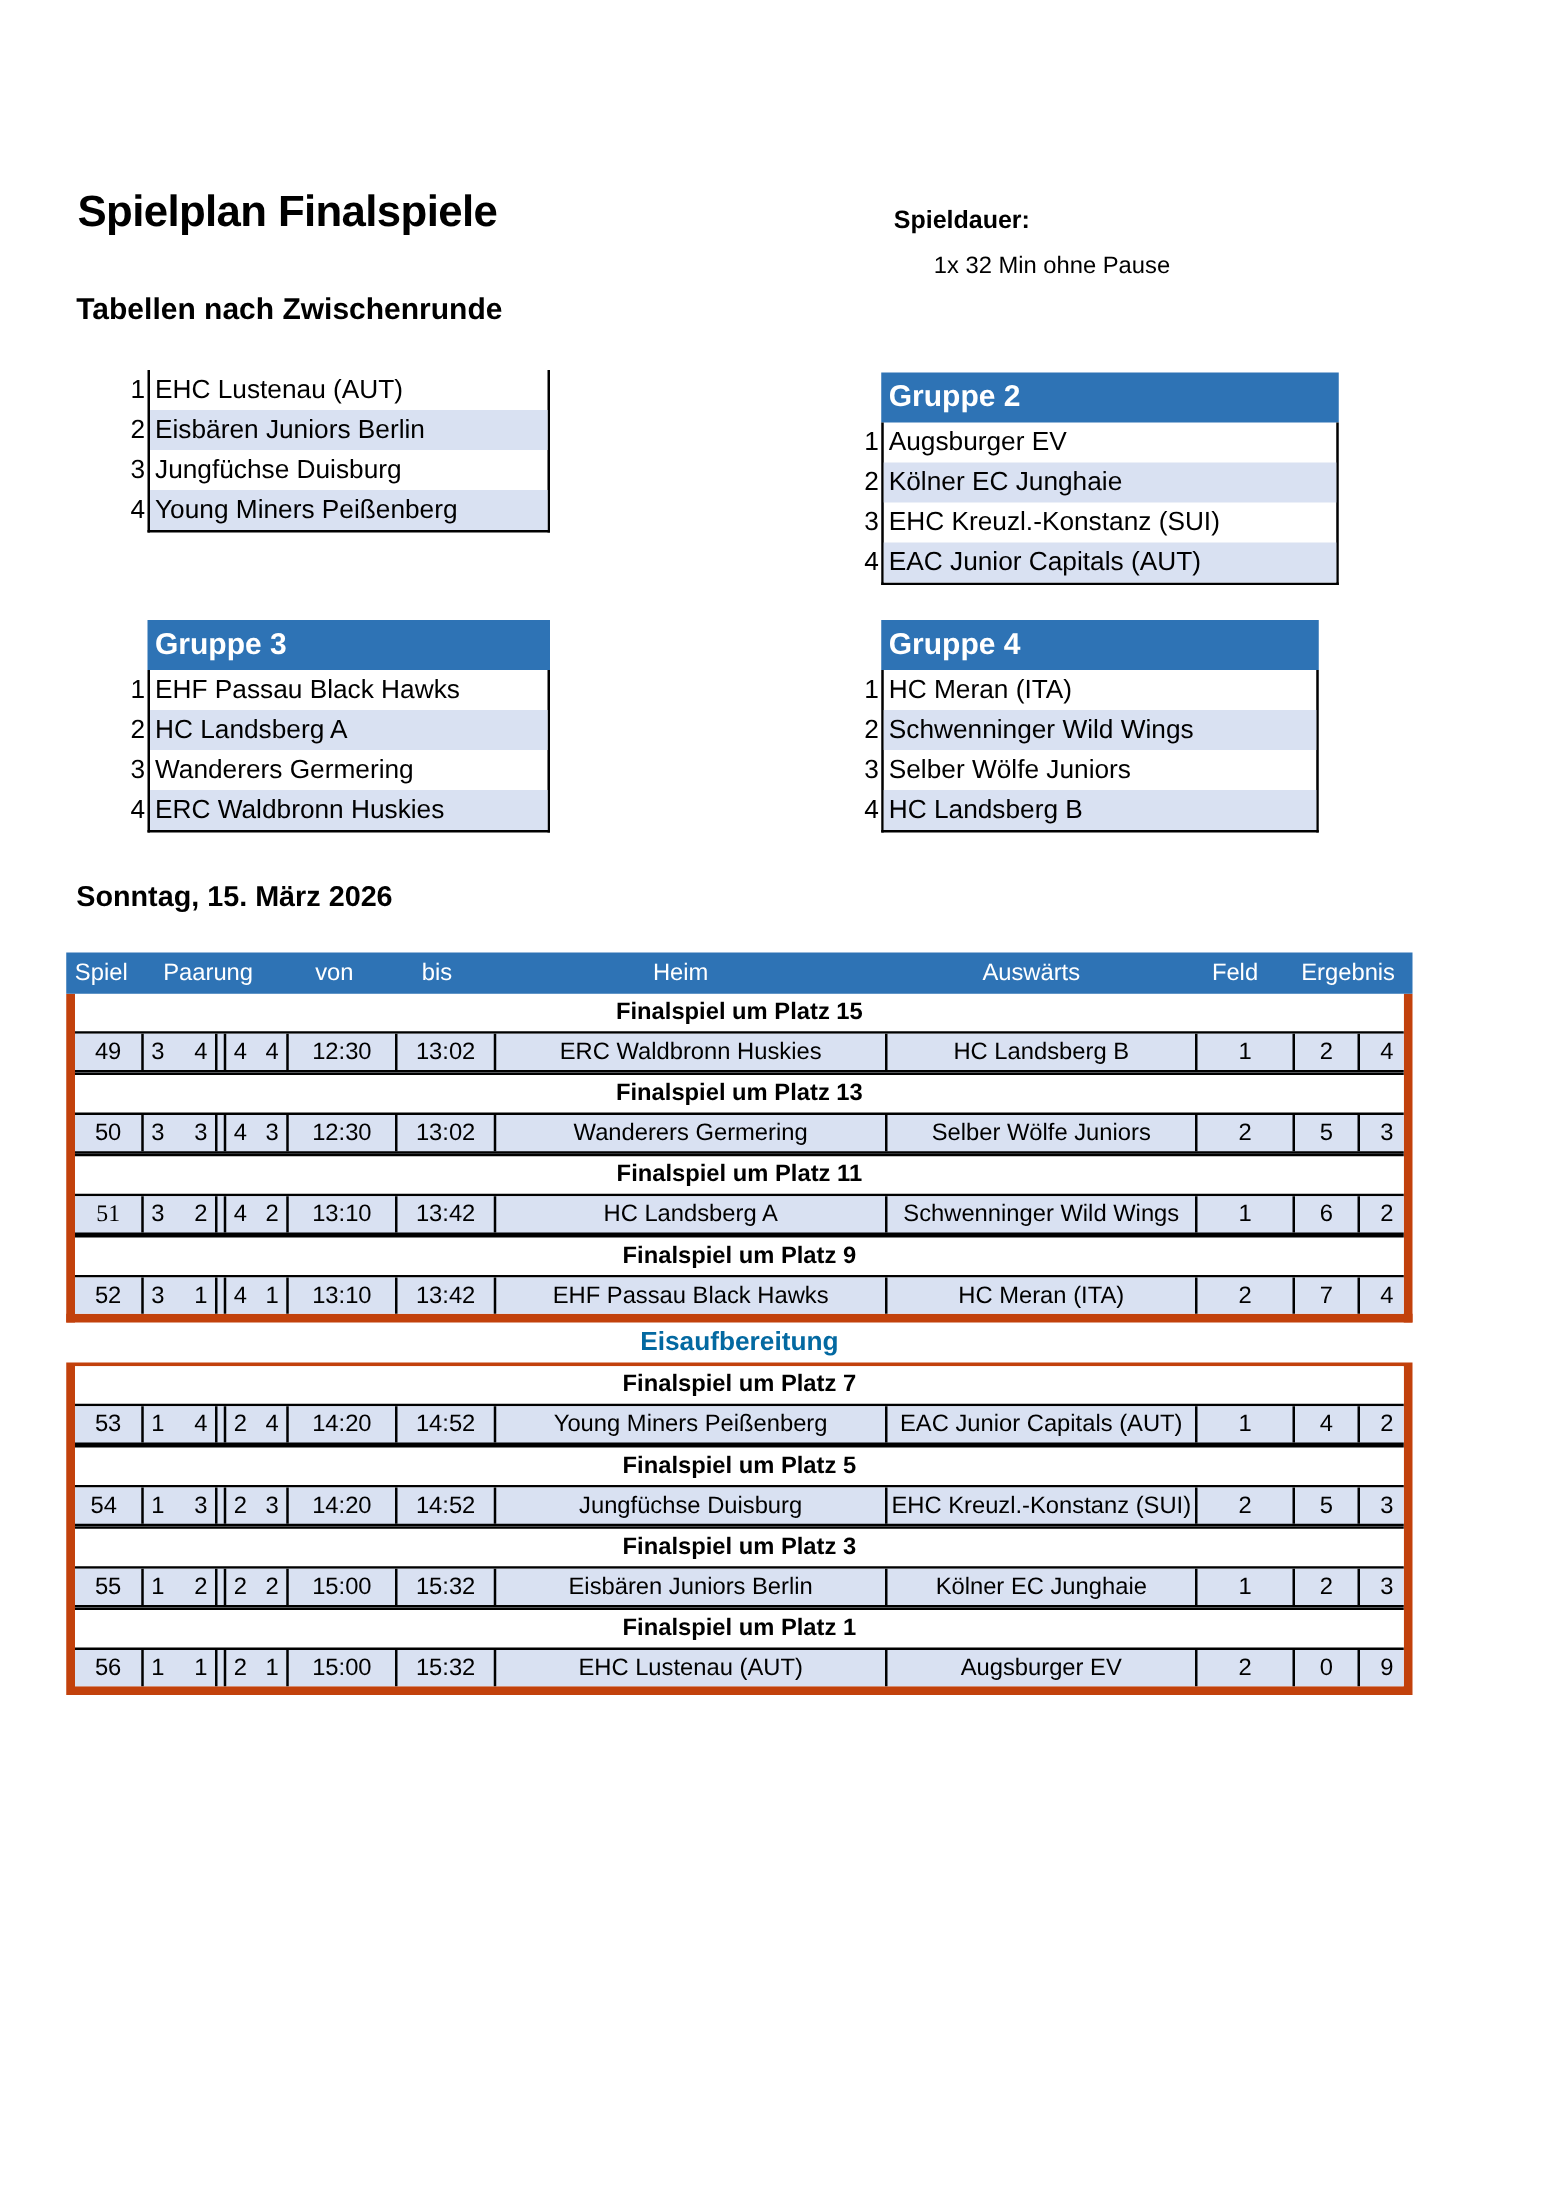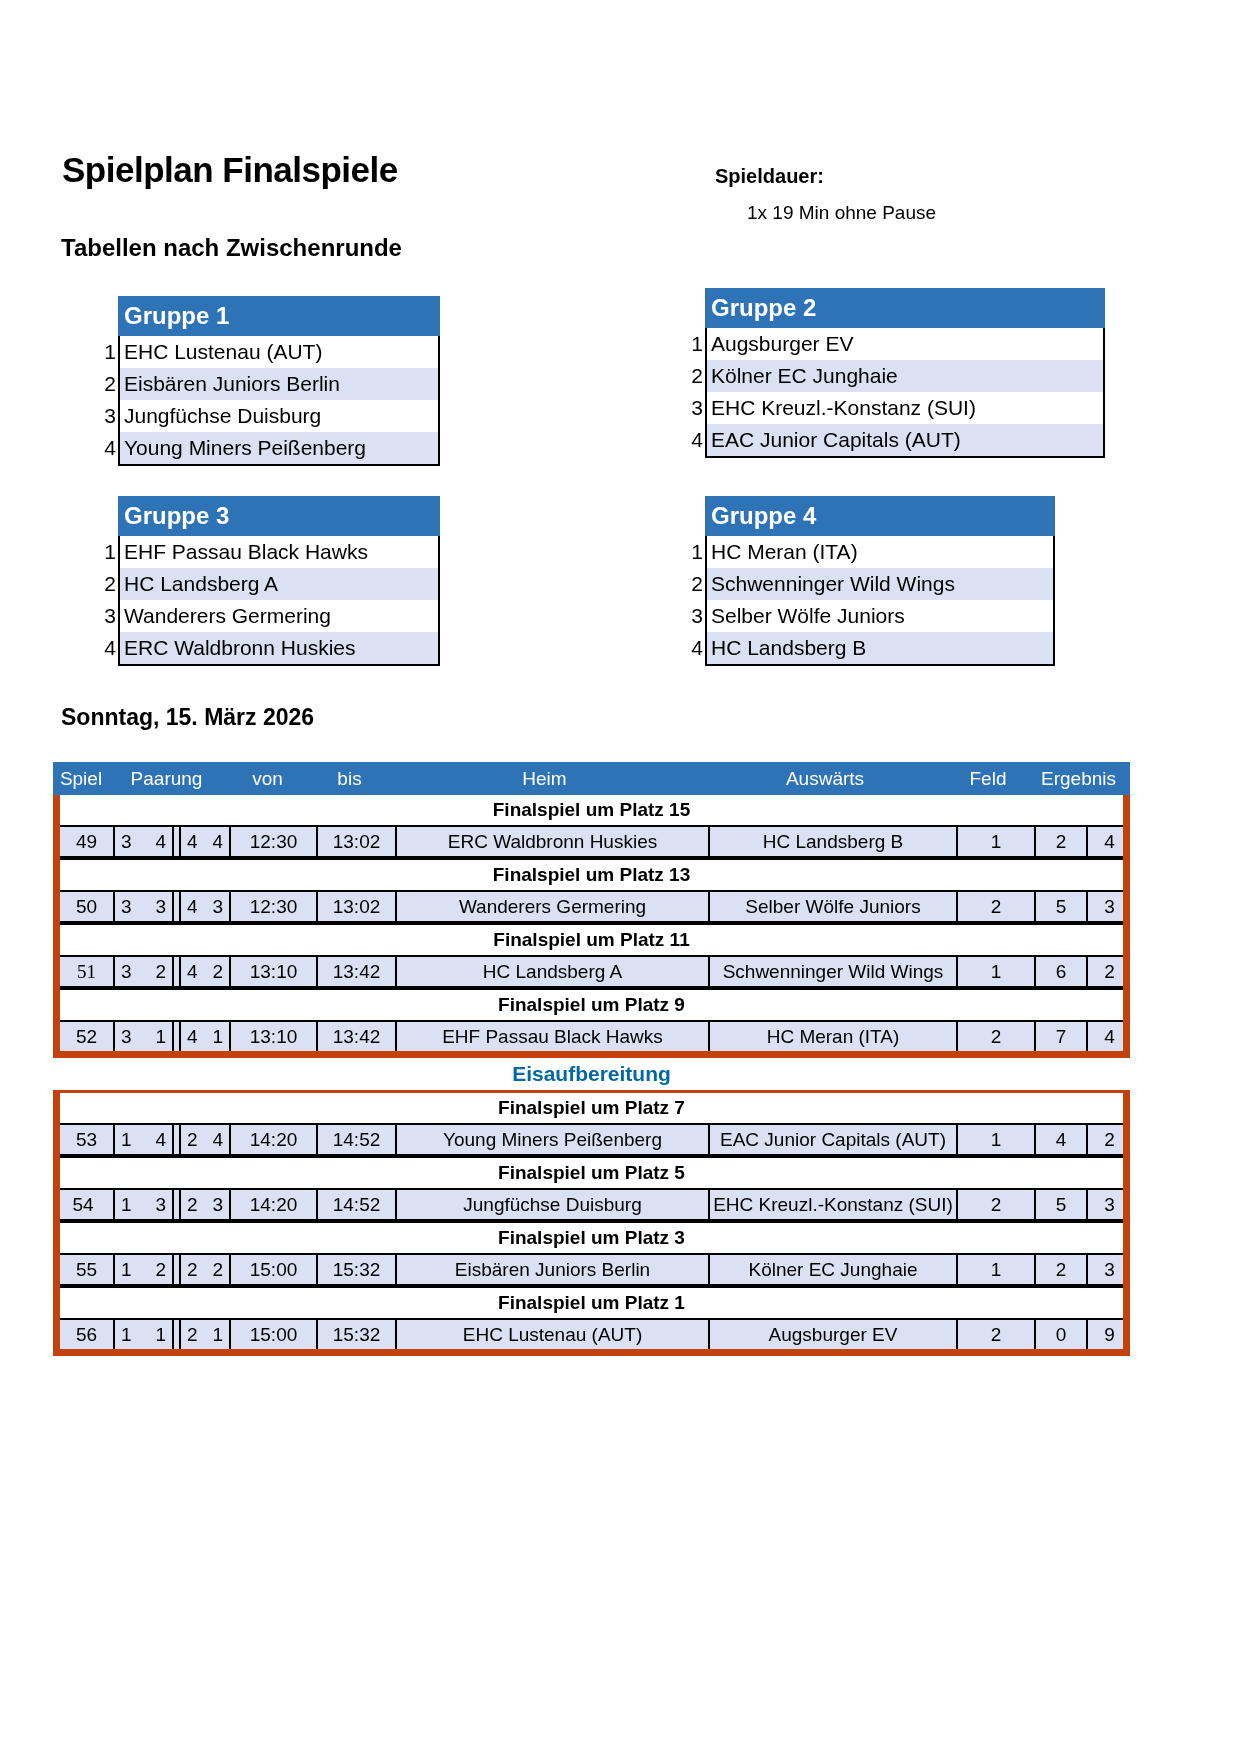--- a/index.html
+++ b/index.html
@@ -28,34 +28,33 @@
   .cell { position:absolute; top:0; height:29px; line-height:29px; text-align:center; font-size:19px; border-left:2px solid #000; box-sizing:border-box; white-space:nowrap; }
   .cell.first { border-left:none; }
   .pair { display:flex; justify-content:space-between; padding:0 6px; }
   .ice { height:32px; line-height:32px; text-align:center; font-weight:bold; font-size:21px; color:#0369a1; }
 </style>
 </head>
 <body>
 
 <div class="abs title">Spielplan Finalspiele</div>
 <div class="abs dur-label">Spieldauer:</div>
-<div class="abs dur-value">1x 19 Min ohne Pause</div>
+<div class="abs dur-value">1x 32 Min ohne Pause</div>
 <div class="abs subtitle">Tabellen nach Zwischenrunde</div>
 
 <div class="group" style="left:118px; top:296px;">
-  <div class="ghead">Gruppe 1</div>
   <div class="gbody">
     <div class="grow"><span class="rank">1</span><span>EHC Lustenau (AUT)</span></div>
     <div class="grow"><span class="rank">2</span><span>Eisbären Juniors Berlin</span></div>
     <div class="grow"><span class="rank">3</span><span>Jungfüchse Duisburg</span></div>
     <div class="grow"><span class="rank">4</span><span>Young Miners Peißenberg</span></div>
   </div>
 </div>
 
-<div class="group" style="left:705px; top:288px; width:400px;">
+<div class="group" style="left:705px; top:298px; width:366px;">
   <div class="ghead">Gruppe 2</div>
   <div class="gbody">
     <div class="grow"><span class="rank">1</span><span>Augsburger EV</span></div>
     <div class="grow"><span class="rank">2</span><span>Kölner EC Junghaie</span></div>
     <div class="grow"><span class="rank">3</span><span>EHC Kreuzl.-Konstanz (SUI)</span></div>
     <div class="grow"><span class="rank">4</span><span>EAC Junior Capitals (AUT)</span></div>
   </div>
 </div>
 
 <div class="group" style="left:118px; top:496px;">

